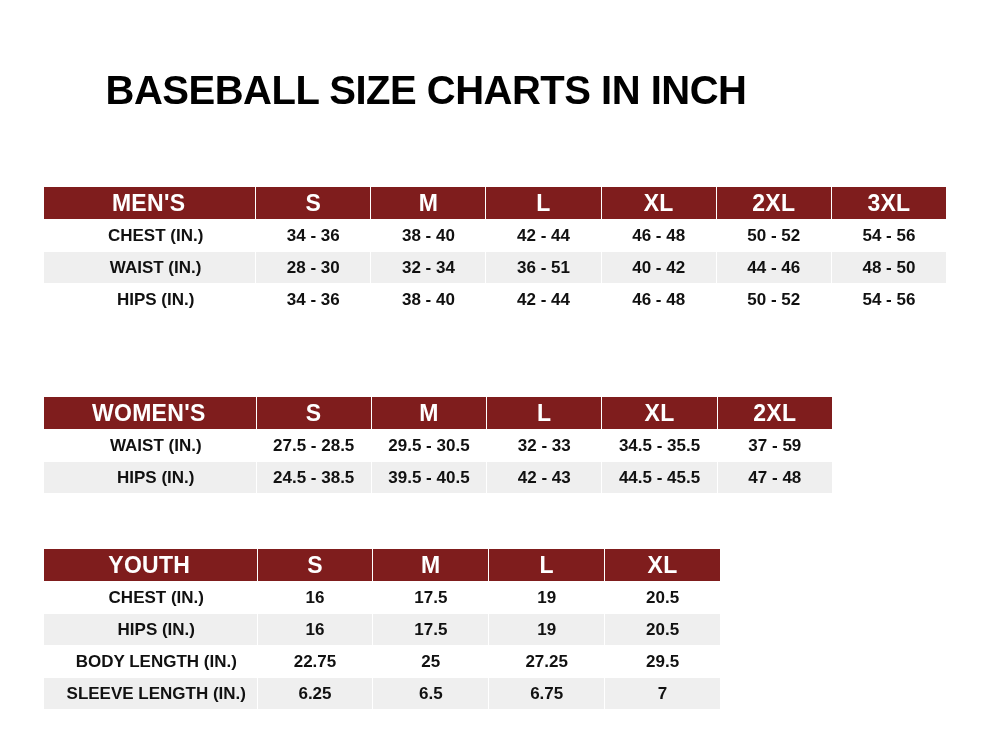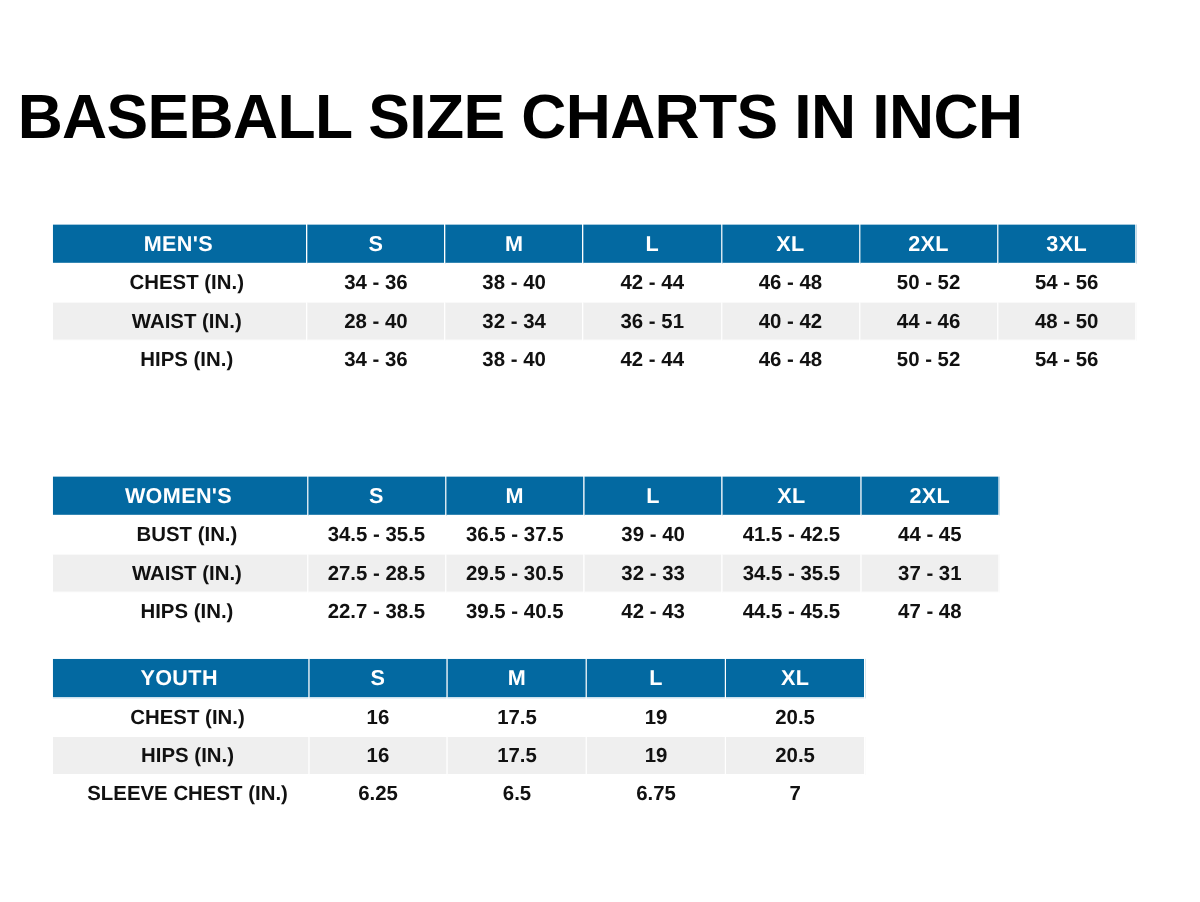--- a/index.html
+++ b/index.html
@@ -18,22 +18,22 @@
     position: relative;
     width: 1000px;
     height: 752px;
     background: #ffffff;
   }
   .title {
     position: absolute;
     top: 68px;
     left: 0;
     width: 852px;
-    text-align: right;
-    font-size: 52px;
+    text-align: center;
+    font-size: 40px;
     font-weight: bold;
     letter-spacing: -0.5px;
     color: #000000;
     font-family: "Liberation Sans", sans-serif;
   }
 
   .chart {
     position: absolute;
     border-collapse: collapse;
     table-layout: fixed;
@@ -43,23 +43,23 @@
     border: 1px solid #ffffff;
     text-align: center;
     font-size: 17px;
     font-weight: bold;
     height: 31px;
     padding: 0 2px;
     white-space: nowrap;
     color: #111111;
   }
   .chart thead th {
-    background: #0369a1;
+    background: #7f1d1d;
     color: #ffffff;
-    font-size: 18px;
+    font-size: 23px;
     letter-spacing: 0.3px;
     height: 32px;
   }
   .chart tbody tr:nth-child(odd) td {
     background: #ffffff;
   }
   .chart tbody tr:nth-child(even) td {
     background: #efefef;
   }
   .chart tbody td.rowlabel {
@@ -137,21 +137,21 @@
         <td class="rowlabel">CHEST (IN.)</td>
         <td>34 - 36</td>
         <td>38 - 40</td>
         <td>42 - 44</td>
         <td>46 - 48</td>
         <td>50 - 52</td>
         <td>54 - 56</td>
       </tr>
       <tr>
         <td class="rowlabel">WAIST (IN.)</td>
-        <td>28 - 40</td>
+        <td>28 - 30</td>
         <td>32 - 34</td>
         <td>36 - 51</td>
         <td>40 - 42</td>
         <td>44 - 46</td>
         <td>48 - 50</td>
       </tr>
       <tr>
         <td class="rowlabel">HIPS (IN.)</td>
         <td>34 - 36</td>
         <td>38 - 40</td>
@@ -177,38 +177,30 @@
         <th class="corner">WOMEN'S</th>
         <th>S</th>
         <th>M</th>
         <th>L</th>
         <th>XL</th>
         <th>2XL</th>
       </tr>
     </thead>
     <tbody>
       <tr>
-        <td class="rowlabel">BUST (IN.)</td>
-        <td>34.5 - 35.5</td>
-        <td>36.5 - 37.5</td>
-        <td>39 - 40</td>
-        <td>41.5 - 42.5</td>
-        <td>44 - 45</td>
-      </tr>
-      <tr>
         <td class="rowlabel">WAIST (IN.)</td>
         <td>27.5 - 28.5</td>
         <td>29.5 - 30.5</td>
         <td>32 - 33</td>
         <td>34.5 - 35.5</td>
-        <td>37 - 31</td>
+        <td>37 - 59</td>
       </tr>
       <tr>
         <td class="rowlabel">HIPS (IN.)</td>
-        <td>22.7 - 38.5</td>
+        <td>24.5 - 38.5</td>
         <td>39.5 - 40.5</td>
         <td>42 - 43</td>
         <td>44.5 - 45.5</td>
         <td>47 - 48</td>
       </tr>
     </tbody>
   </table>
 
   <table class="chart" id="chart-youth">
     <colgroup>
@@ -236,21 +228,28 @@
         <td>20.5</td>
       </tr>
       <tr>
         <td class="rowlabel">HIPS (IN.)</td>
         <td>16</td>
         <td>17.5</td>
         <td>19</td>
         <td>20.5</td>
       </tr>
       <tr>
-        <td class="rowlabel">SLEEVE CHEST (IN.)</td>
+        <td class="rowlabel">BODY LENGTH (IN.)</td>
+        <td>22.75</td>
+        <td>25</td>
+        <td>27.25</td>
+        <td>29.5</td>
+      </tr>
+      <tr>
+        <td class="rowlabel">SLEEVE LENGTH (IN.)</td>
         <td>6.25</td>
         <td>6.5</td>
         <td>6.75</td>
         <td>7</td>
       </tr>
     </tbody>
   </table>
 
 </div>
 

